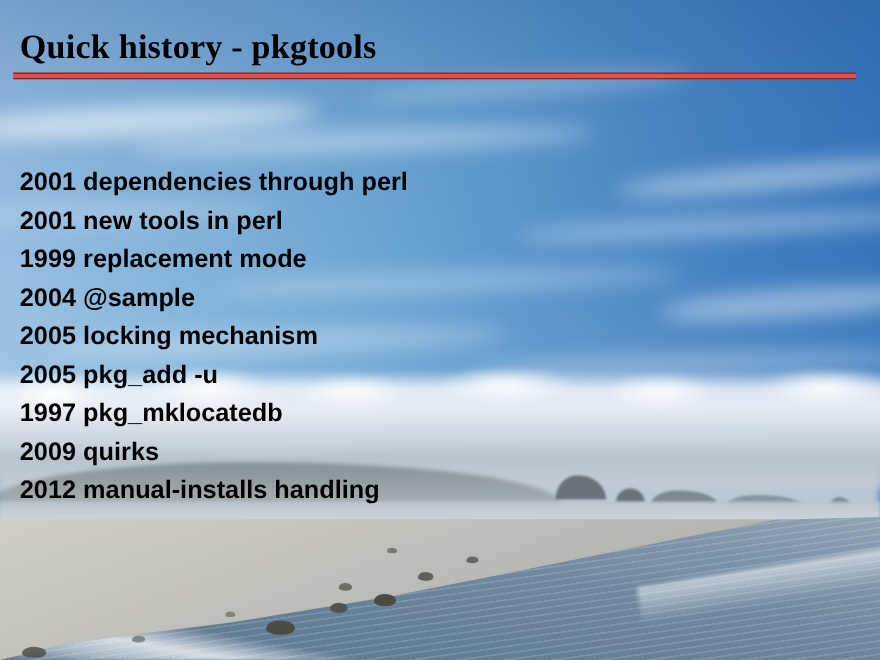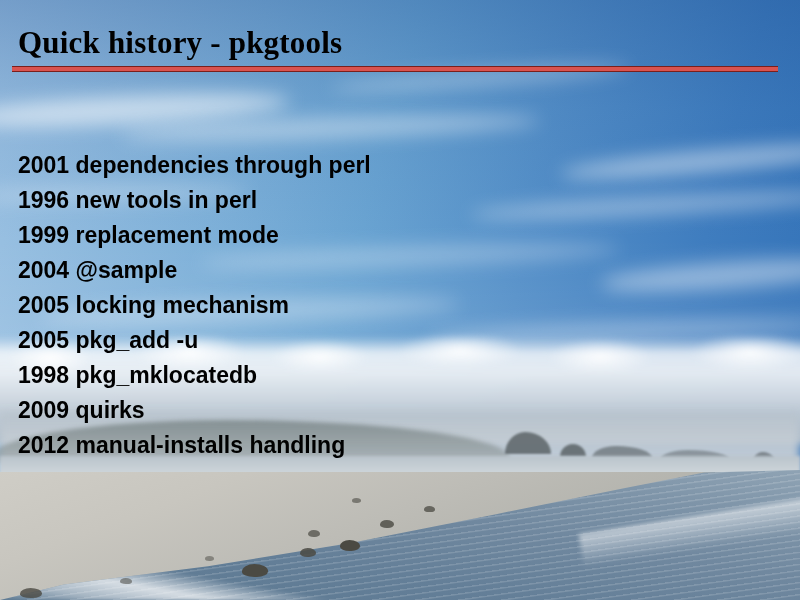--- a/index.html
+++ b/index.html
@@ -254,24 +254,24 @@
     <div class="rock r9"></div>
     <div class="rock r10"></div>
   </div>
 
   <div class="content">
     <div class="slide-title">Quick history - pkgtools</div>
     <div class="title-rule"></div>
 
     <ul class="body-list">
       <li>2001 dependencies through perl</li>
-      <li>1996 new tools in perl</li>
+      <li>2001 new tools in perl</li>
       <li>1999 replacement mode</li>
       <li>2004 @sample</li>
       <li>2005 locking mechanism</li>
       <li>2005 pkg_add -u</li>
-      <li>1998 pkg_mklocatedb</li>
+      <li>1997 pkg_mklocatedb</li>
       <li>2009 quirks</li>
       <li>2012 manual-installs handling</li>
     </ul>
   </div>
 
 </div>
 
 </body></html>

